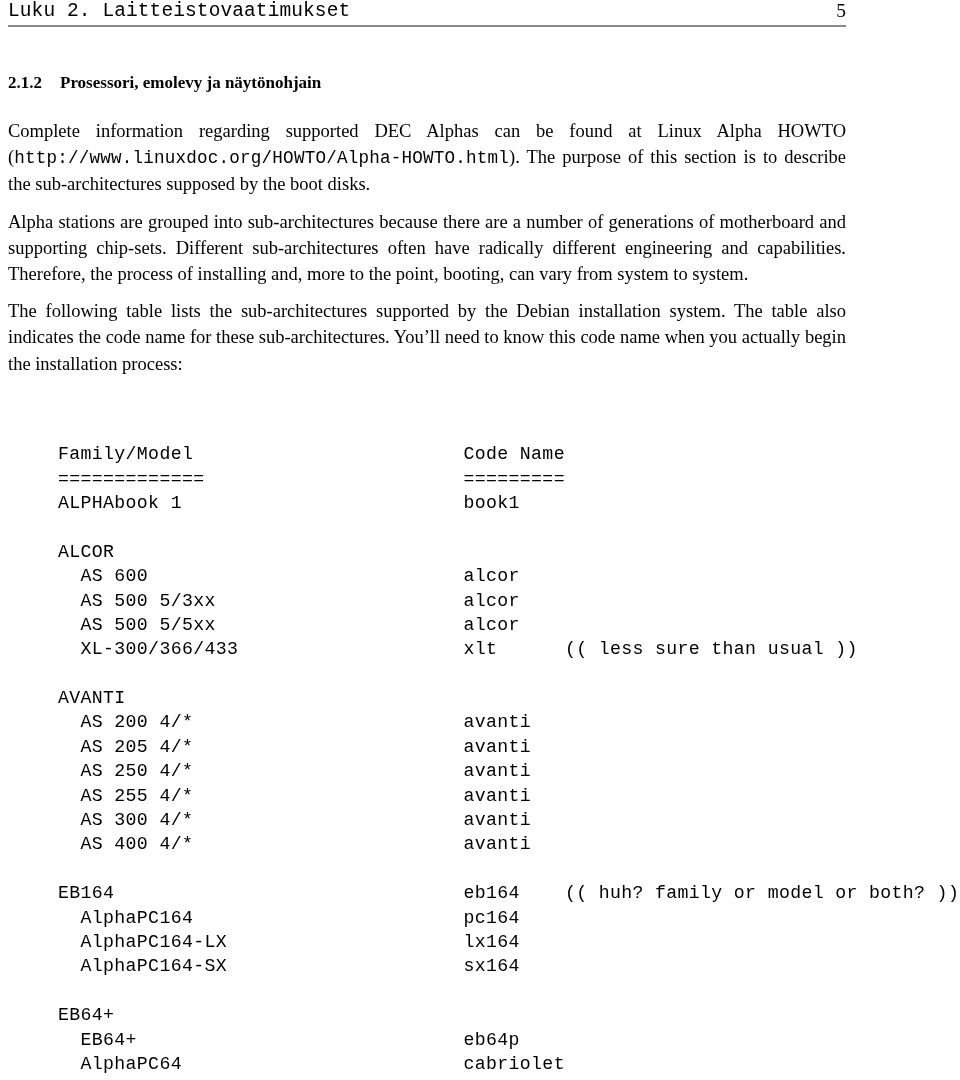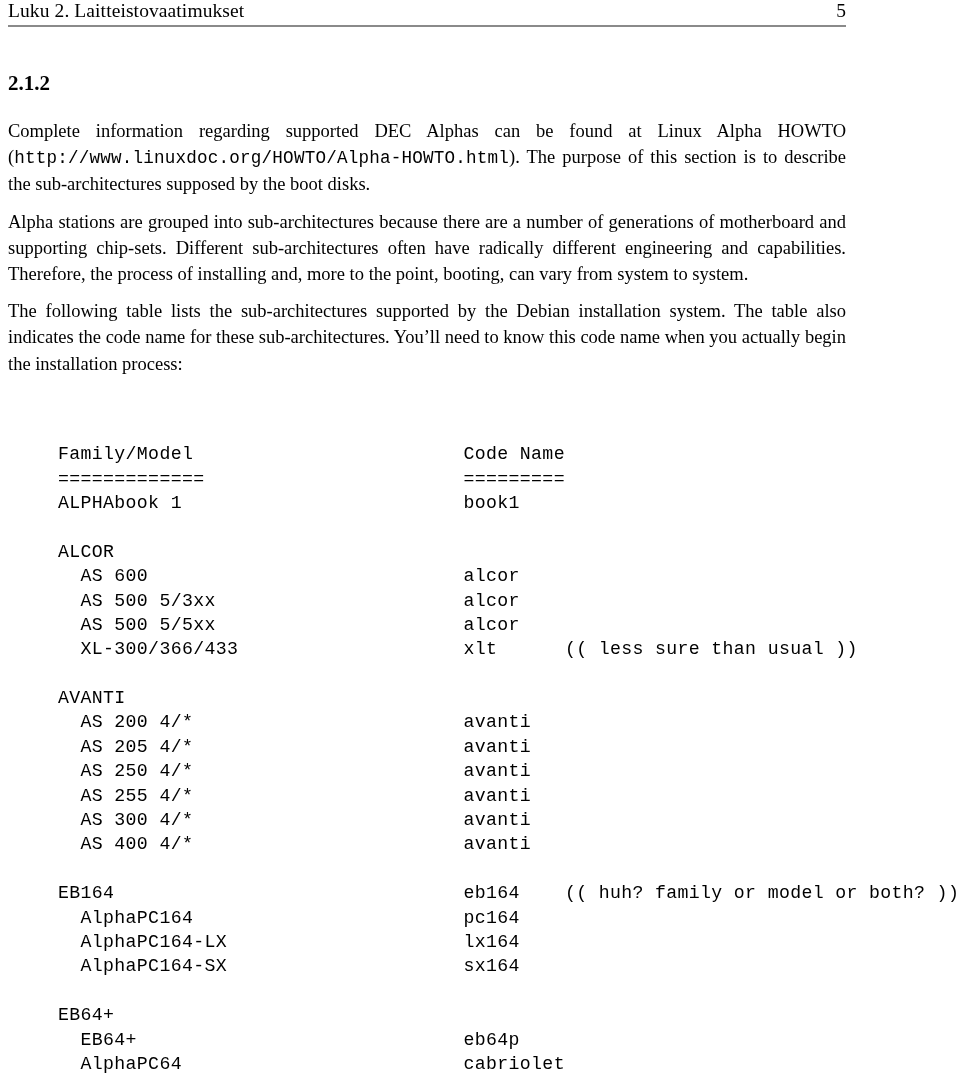--- a/index.html
+++ b/index.html
@@ -29,21 +29,21 @@
     position: absolute;
     top: 0px;
     left: 8px;
     width: 838px;
     height: 30px;
     display: flex;
     align-items: flex-start;
     justify-content: space-between;
   }
   .header-title {
-    font-family: Liberation Serif, serif;
+    font-family: Liberation Mono, monospace;
     font-size: 19.5px;
     line-height: 22px;
     letter-spacing: 0.1px;
     white-space: nowrap;
   }
   .header-pageno {
     font-family: "Liberation Serif", "DejaVu Serif", serif;
     font-size: 19.5px;
     line-height: 22px;
   }
@@ -60,21 +60,21 @@
   .content {
     position: absolute;
     top: 70px;
     left: 8px;
     width: 838px;
   }
 
   .section-heading {
     font-family: "Liberation Serif", "DejaVu Serif", serif;
     font-weight: bold;
-    font-size: 21px;
+    font-size: 17px;
     line-height: 26px;
     margin: 0 0 22px 0;
     display: flex;
     white-space: nowrap;
   }
   .section-number {
     display: inline-block;
     min-width: 52px;
   }
 
@@ -118,20 +118,21 @@
   <div class="header">
     <span class="header-title">Luku 2. Laitteistovaatimukset</span>
     <span class="header-pageno">5</span>
   </div>
   <div class="header-rule"></div>
 
   <div class="content">
 
     <h2 class="section-heading">
       <span class="section-number">2.1.2</span>
+      <span>Prosessori, emolevy ja näytönohjain</span>
     </h2>
 
     <p class="para">
       <span>Complete information regarding supported DEC Alphas can be found at Linux Alpha HOWTO (</span><span class="mono">http://www.linuxdoc.org/HOWTO/Alpha-HOWTO.html</span><span>). The purpose of this section is to describe the sub-architectures supposed by the boot disks.</span>
     </p>
 
     <p class="para">Alpha stations are grouped into sub-architectures because there are a number of generations of motherboard and supporting chip-sets. Different sub-architectures often have radically different engineering and capabilities. Therefore, the process of installing and, more to the point, booting, can vary from system to system.</p>
 
     <p class="para last">
       <span>The following table lists the sub-architectures supported by the Debian installation system. The table also indicates the </span><span class="ital">code name</span><span> for these sub-architectures. You’ll need to know this code name when you actually begin the installation process:</span>

